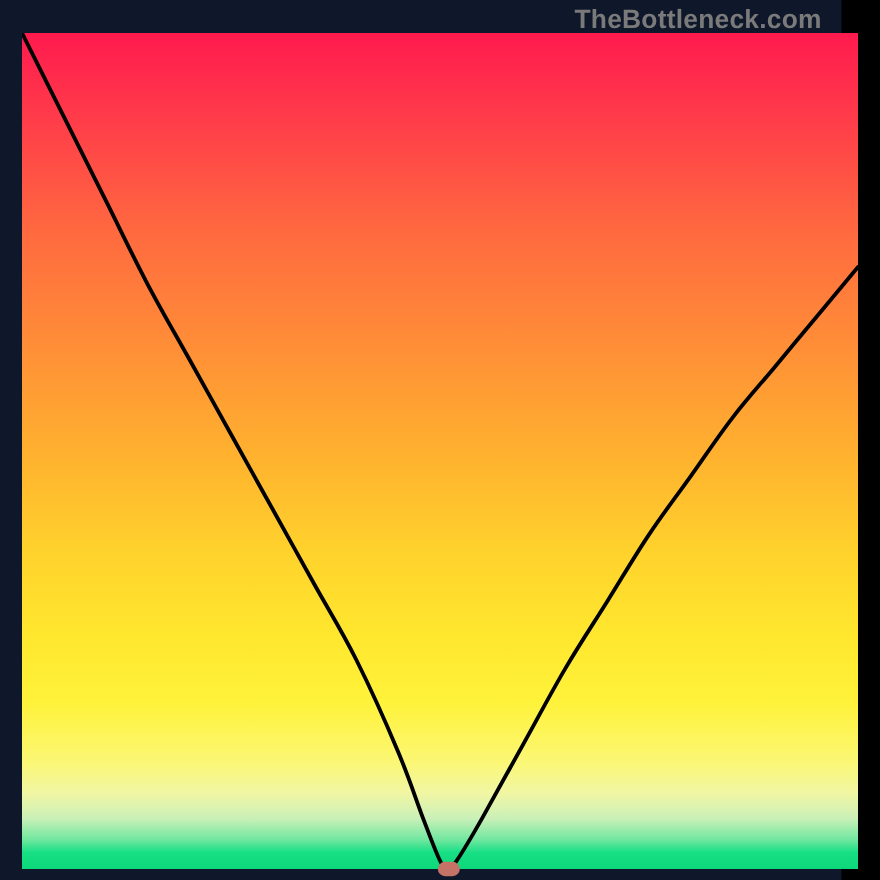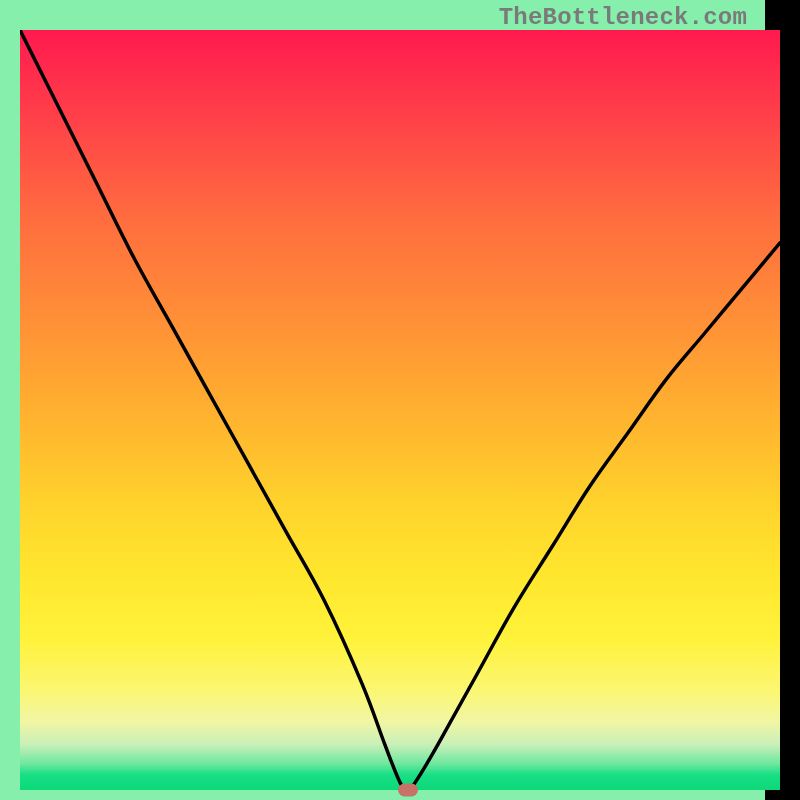--- a/index.html
+++ b/index.html
@@ -8,22 +8,21 @@
     width: 800px;
     height: 800px;
     background: #000;
     font-family: Arial, Helvetica, sans-serif;
     overflow: hidden;
   }
   .frame {
     position: relative;
     width: 765px;
     height: 800px;
-    background: #86efac;
-    font-family: Liberation Mono, monospace;
+    background: #0f172a;
   }
   .watermark {
     position: absolute;
     top: 4px;
     right: 18px;
     color: #7a7a7a;
     font-size: 24px;
     font-weight: 600;
     letter-spacing: 0.2px;
     z-index: 50;

